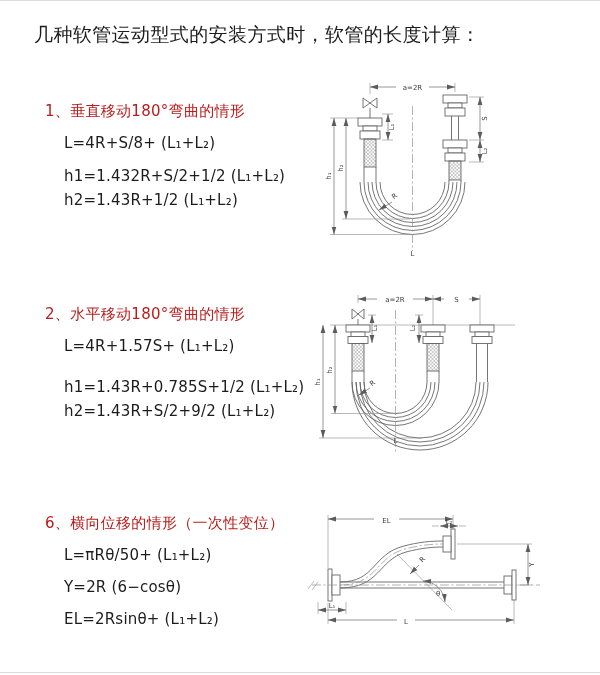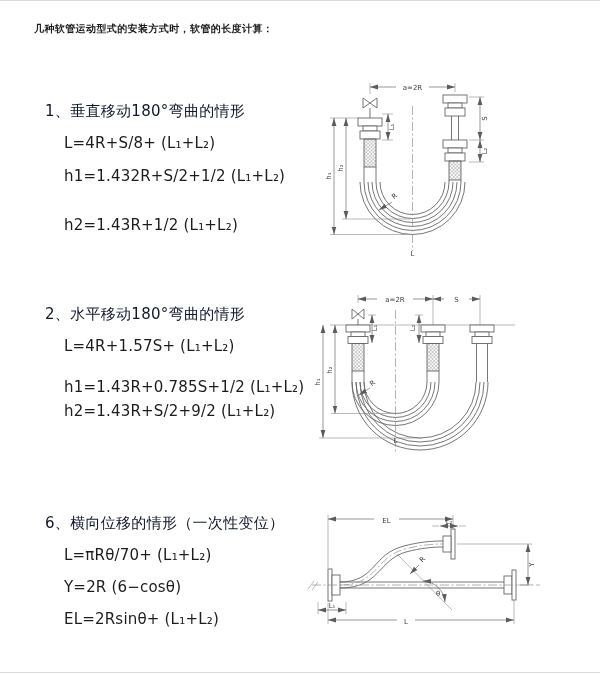--- a/index.html
+++ b/index.html
@@ -3,25 +3,25 @@
 <meta charset="utf-8">
 <style>
   html,body { margin:0; padding:0; }
   body {
     width:600px; height:675px; background:#ffffff; position:relative;
     font-family:"DejaVu Sans","Liberation Sans",sans-serif;
     overflow:hidden;
   }
   .edge { position:absolute; left:0; width:600px; height:1px; background:#dcdcdc; }
   .title {
-    position:absolute; left:34px; top:22px; font-size:10px; color:#1c1c1c;
-    letter-spacing:0.4px; font-weight:700; white-space:pre;
+    position:absolute; left:34px; top:22px; font-size:19px; color:#1c1c1c;
+    letter-spacing:0.4px; font-weight:400; white-space:pre;
   }
   .sec-head {
-    position:absolute; left:45px; font-size:15px; color:#0f172a;
+    position:absolute; left:45px; font-size:15px; color:#b91c1c;
     letter-spacing:0.3px; white-space:pre;
   }
   .formula {
     position:absolute; left:64px; font-size:15px; color:#1c1c1c;
     letter-spacing:0.2px; white-space:pre;
   }
   svg { position:absolute; overflow:visible; }
   .ln   { stroke:#666666; stroke-width:0.9; fill:none; }
   .thin { stroke:#8c8c8c; stroke-width:0.6; fill:none; }
   .dim  { stroke:#6b6b6b; stroke-width:0.7; fill:none; }
@@ -45,29 +45,29 @@
       <path d="M0,3.5 L3.5,0 M0,0 L3.5,3.5" stroke="#989898" stroke-width="0.5" fill="none"></path>
     </pattern>
   </defs>
 </svg>
 
 <div class="title">几种软管运动型式的安装方式时，软管的长度计算：</div>
 
 <div class="sec-head" style="top:102px">1、垂直移动180°弯曲的情形</div>
 <div class="formula" style="top:134px">L=4R+S/8+ (L₁+L₂)</div>
 <div class="formula" style="top:167px">h1=1.432R+S/2+1/2 (L₁+L₂)</div>
-<div class="formula" style="top:216px">h2=1.43R+1/2 (L₁+L₂)</div>
+<div class="formula" style="top:191px">h2=1.43R+1/2 (L₁+L₂)</div>
 
 <div class="sec-head" style="top:305px">2、水平移动180°弯曲的情形</div>
 <div class="formula" style="top:337px">L=4R+1.57S+ (L₁+L₂)</div>
 <div class="formula" style="top:378px">h1=1.43R+0.785S+1/2 (L₁+L₂)</div>
 <div class="formula" style="top:402px">h2=1.43R+S/2+9/2 (L₁+L₂)</div>
 
 <div class="sec-head" style="top:514px">6、横向位移的情形（一次性变位）</div>
-<div class="formula" style="top:546px">L=πRθ/70+ (L₁+L₂)</div>
+<div class="formula" style="top:546px">L=πRθ/50+ (L₁+L₂)</div>
 <div class="formula" style="top:578px">Y=2R (6−cosθ)</div>
 <div class="formula" style="top:610px">EL=2Rsinθ+ (L₁+L₂)</div>
 
 <svg width="290" height="190" viewBox="0 0 290 190" style="left:312px;top:70px">
   <g>
     <line class="thin" x1="58" y1="24" x2="58" y2="13"></line>
     <line class="thin" x1="143" y1="22" x2="143" y2="13"></line>
     <line class="dim" x1="58" y1="17" x2="84" y2="17" marker-start="url(#ah)"></line>
     <line class="dim" x1="117" y1="17" x2="143" y2="17" marker-end="url(#ah)"></line>
     <text class="lbl" x="100.5" y="19.5" text-anchor="middle" font-size="7.5">a=2R</text>

